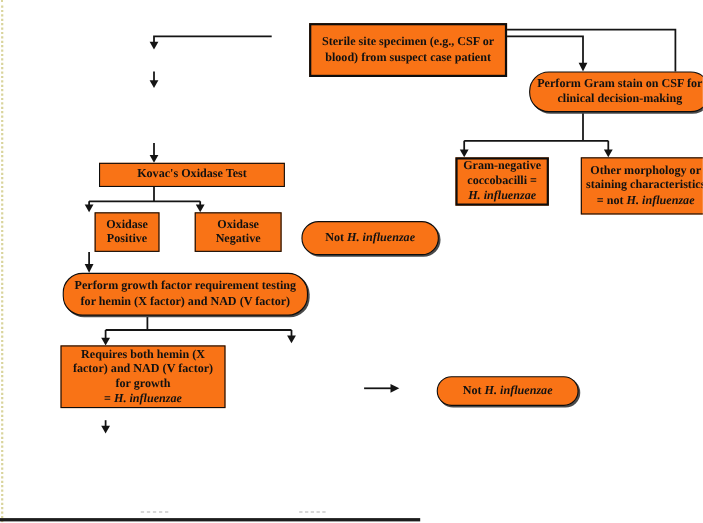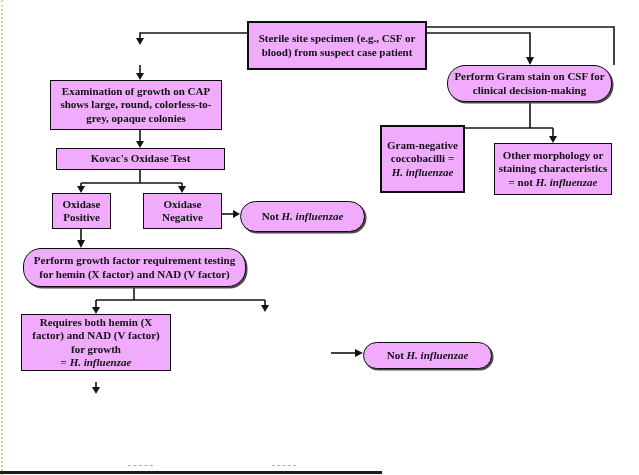--- a/index.html
+++ b/index.html
@@ -1,23 +1,23 @@
 <!DOCTYPE html>
 <html><head>
 <meta charset="utf-8">
 <style>
   html,body{margin:0;padding:0;background:#fff;}
   .stage{
     position:relative;width:639px;height:475px;background:#ffffff;overflow:hidden;
     font-family:"Liberation Serif","DejaVu Serif",serif;color:#111;
   }
   .node{
-    position:absolute;box-sizing:border-box;background:#f0abfc;border:1.6px solid #0d0d0d;
+    position:absolute;box-sizing:border-box;background:#f97316;border:1.6px solid #0d0d0d;
     display:flex;flex-direction:column;align-items:center;justify-content:center;
-    text-align:center;font-weight:bold;font-size:11px;line-height:1.22;padding:1px 2px;
+    text-align:center;font-weight:bold;font-size:11px;line-height:1.22;padding:1px 2px;margin-left:34px;
   }
   .node.shadow{box-shadow:1.5px 1.5px 0 #4a4a4a;border-radius:18px;}
   .node i{font-style:italic;}
   .blk{display:block;}
   svg.wires{position:absolute;left:0;top:0;width:639px;height:475px;}
   svg.wires path{stroke:#141414;stroke-width:1.6;fill:none;}
   svg.wires polygon{fill:#141414;stroke:none;}
   .edge-dots{
     position:absolute;left:1px;top:0;width:0;height:475px;
     border-left:2px dotted #d9d49c;
@@ -83,23 +83,20 @@
       <polygon points="418,136 426,136 422,143"></polygon>
       <polygon points="549,136 557,136 553,143"></polygon>
     </g>
   </svg>
 
   <div class="node" style="left:247px;top:21px;width:180px;height:49px;border-width:2px">
     <span>Sterile site specimen (e.g., CSF or blood) from suspect case patient</span>
   </div>
 
 
-  <div class="node" style="left:50px;top:80px;width:172px;height:50px">
-    <span>Examination of growth on CAP shows large, round, colorless-to-grey, opaque colonies</span>
-  </div>
 
   <div class="node" style="left:56px;top:148px;width:169px;height:22px">
     <span>Kovac's Oxidase Test</span>
   </div>
 
   <div class="node" style="left:52px;top:193px;width:59px;height:36px">
     <span>Oxidase Positive</span>
   </div>
 
   <div class="node" style="left:143px;top:193px;width:79px;height:36px">
@@ -122,21 +119,21 @@
 
   <div class="node shadow" style="left:363px;top:342px;width:129px;height:27px">
     <span><span>Not </span><i>H. influenzae</i></span>
   </div>
 
 
   <div class="node shadow" style="left:447px;top:65px;width:165px;height:37px">
     <span>Perform Gram stain on CSF for clinical decision-making</span>
   </div>
 
-  <div class="node" style="left:380px;top:125px;width:85px;height:68px;border-width:2px">
+  <div class="node" style="left:380px;top:143px;width:85px;height:44px;border-width:2px">
     <span>Gram-negative coccobacilli =</span>
     <i class="blk">H. influenzae</i>
   </div>
 
   <div class="node" style="left:494px;top:143px;width:118px;height:52px">
     <span>Other morphology or staining characteristics</span>
     <span class="blk"><span>= not </span><i>H. influenzae</i></span>
   </div>
 
   <div class="edge-dots"></div>

